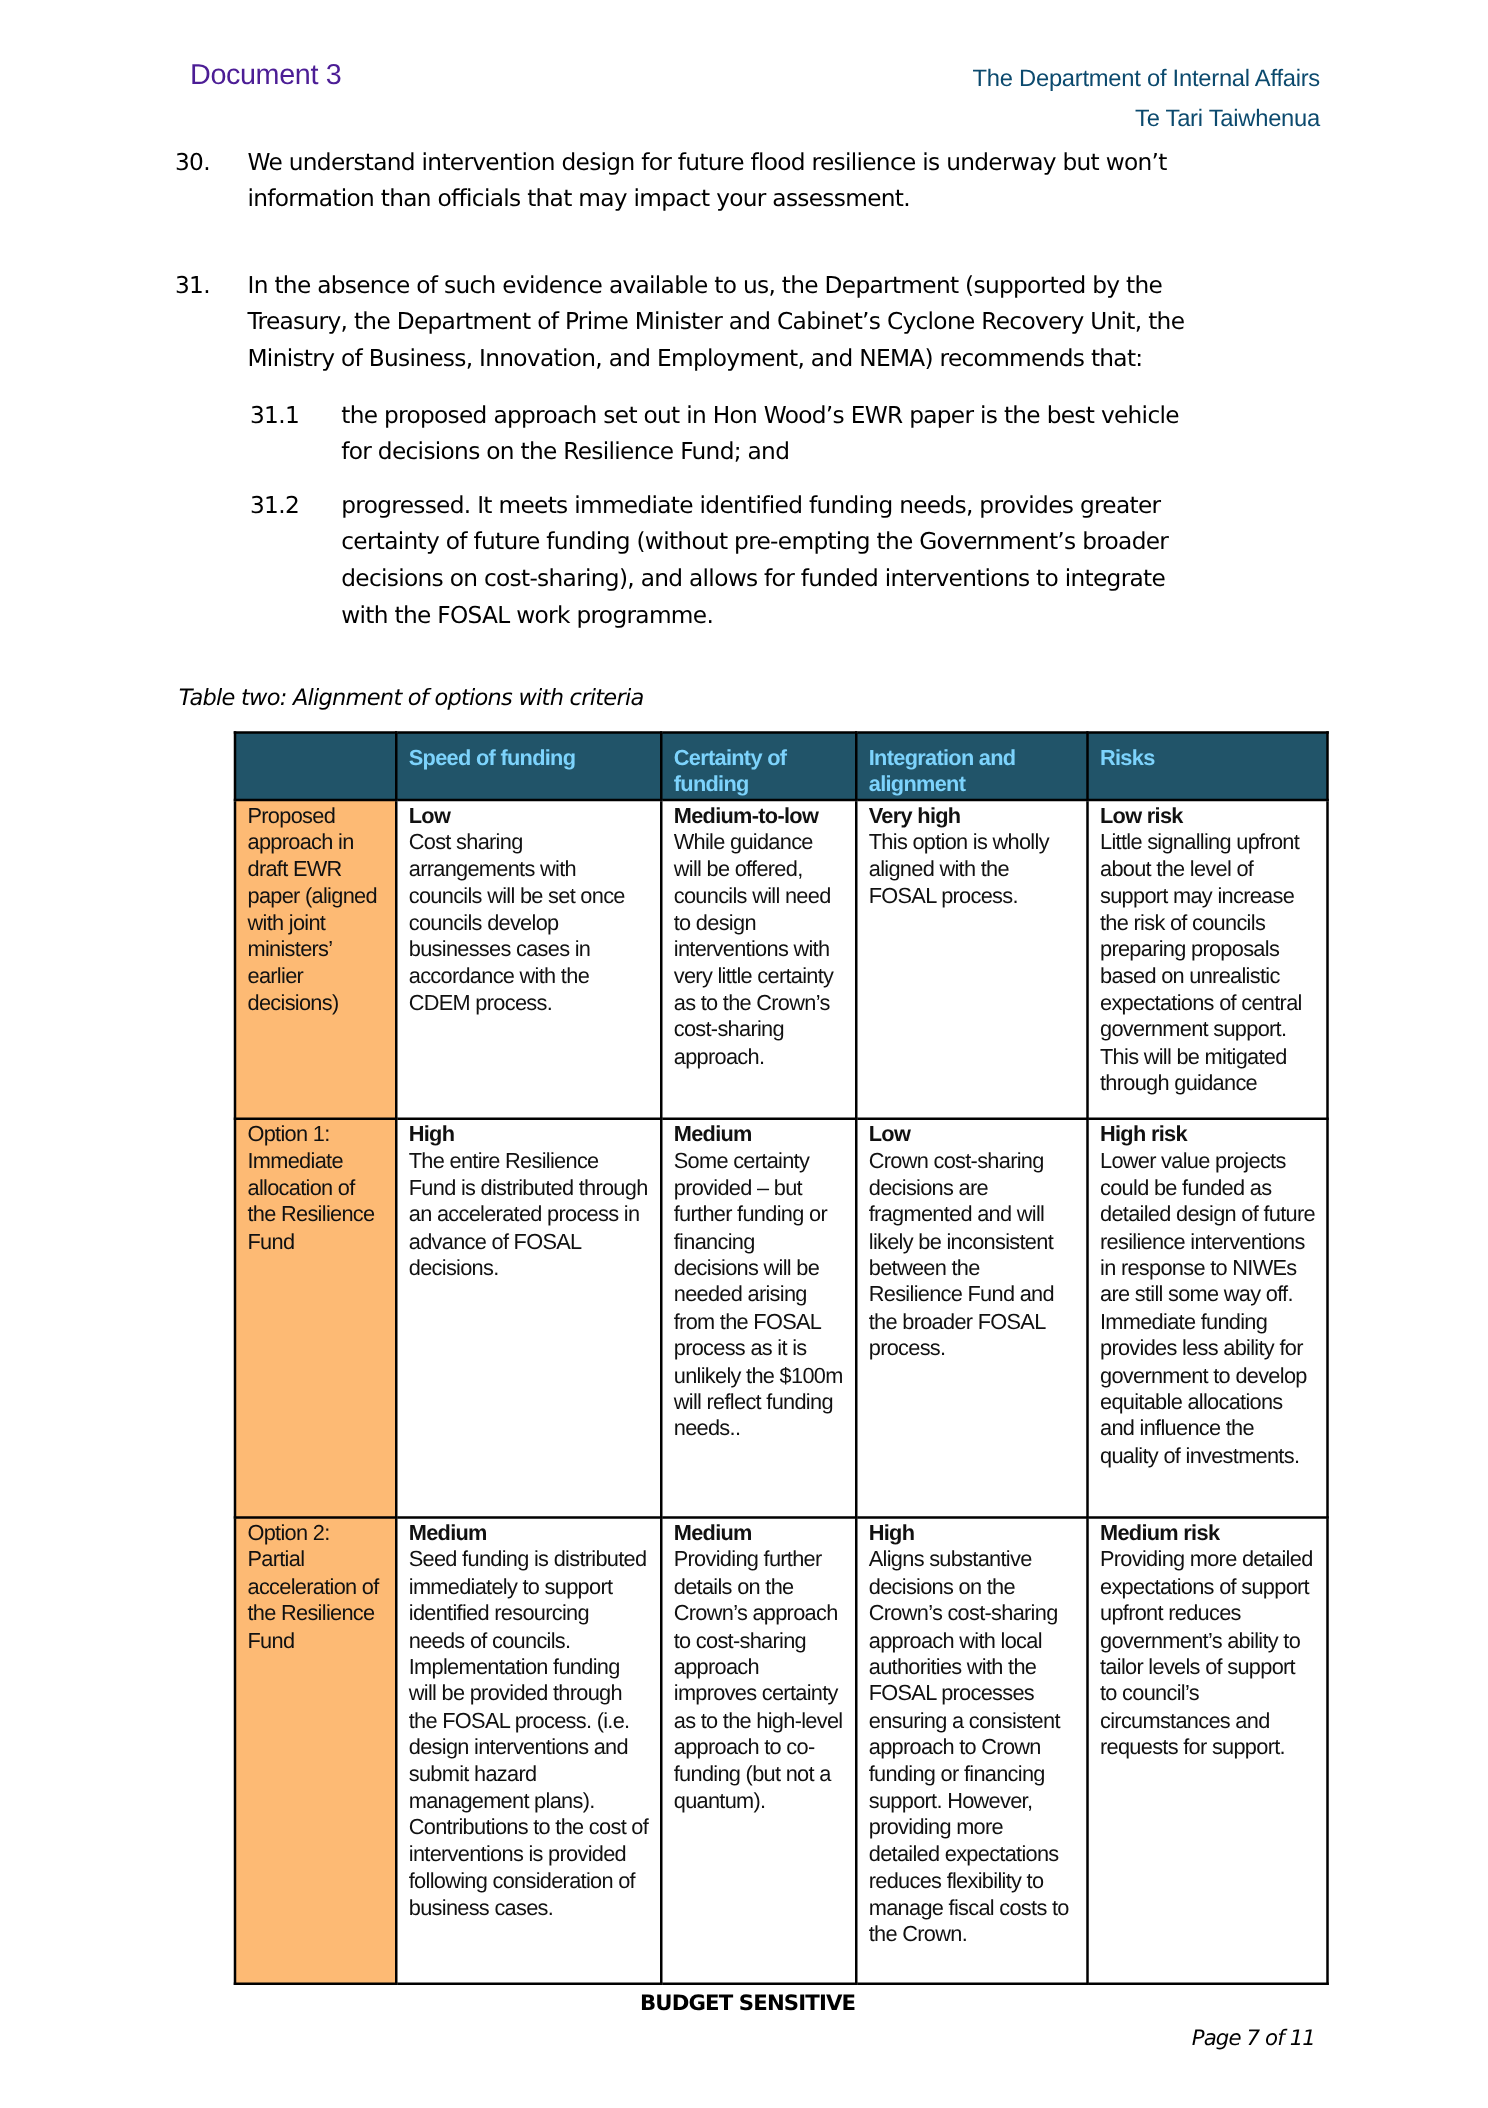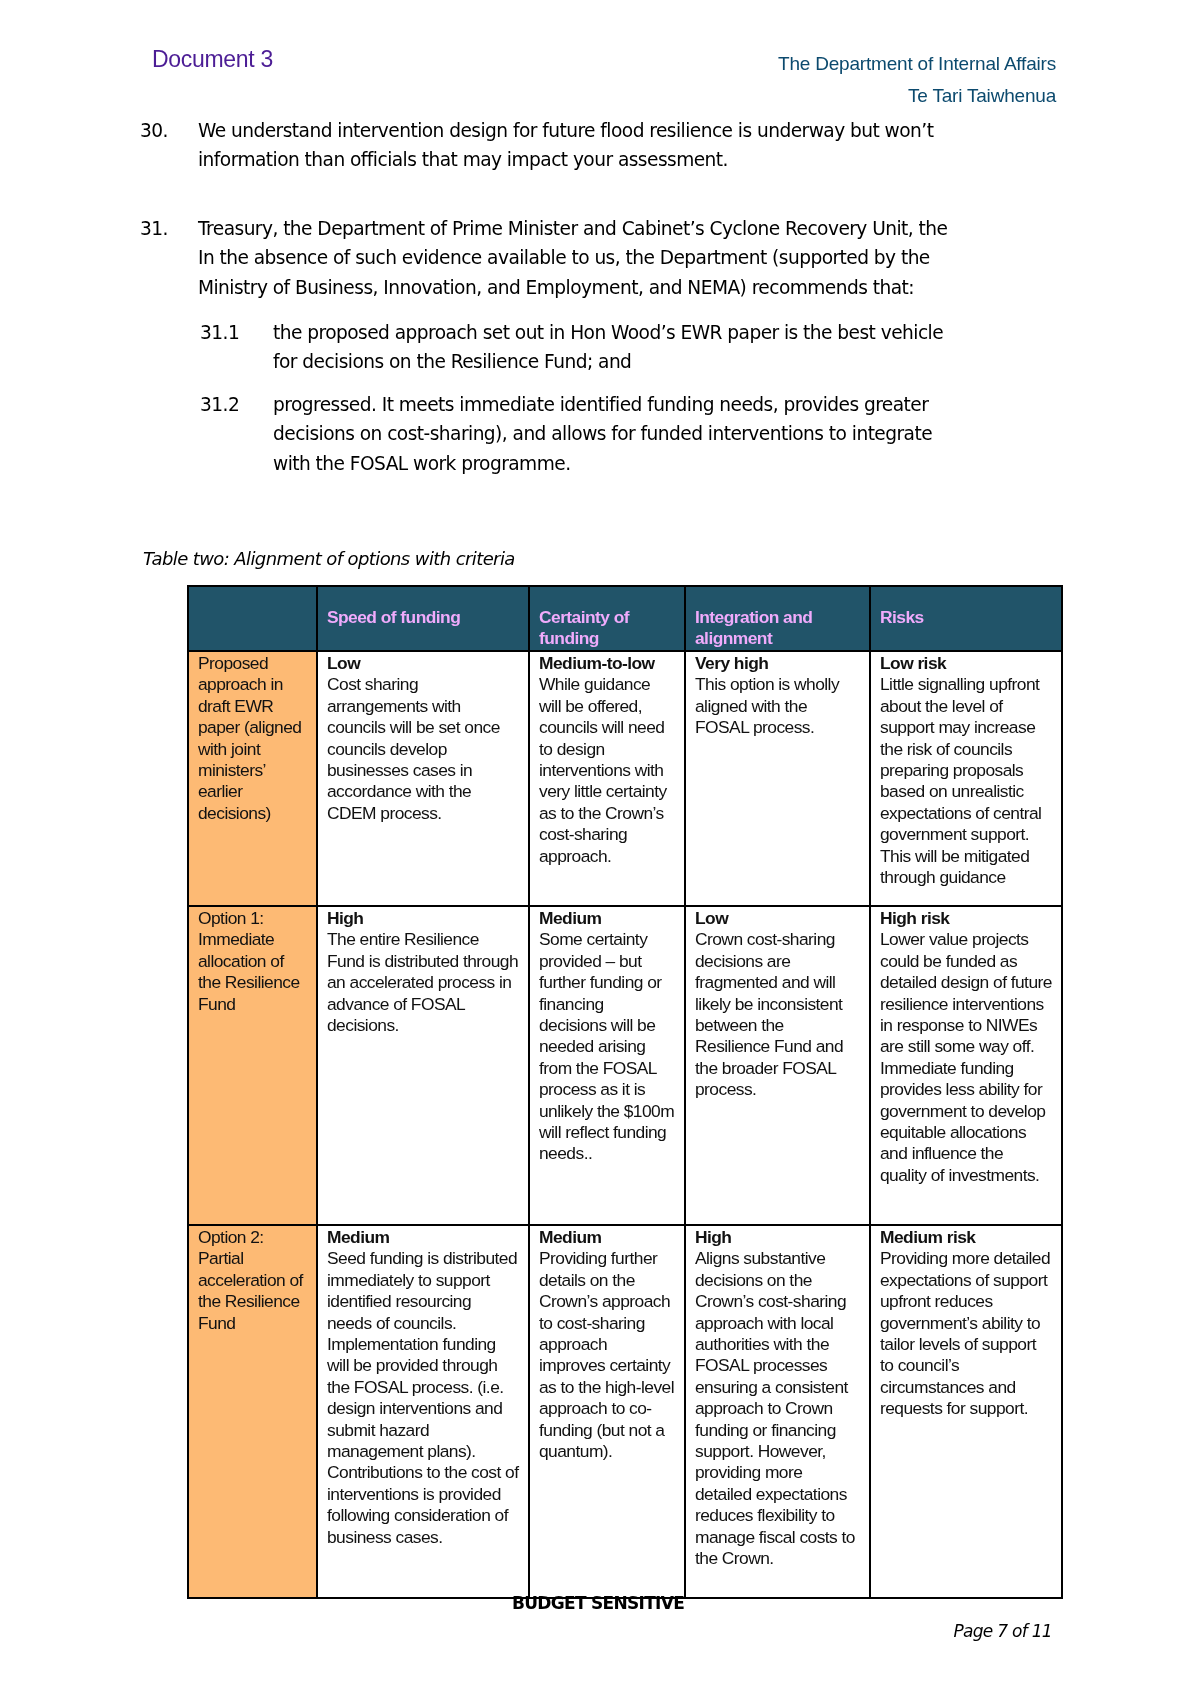--- a/index.html
+++ b/index.html
@@ -38,22 +38,22 @@
     position: absolute; left: 187px; top: 585px;
     width: 874px; border-collapse: collapse; table-layout: fixed;
     font-family: "Liberation Sans", sans-serif; font-size: 17.4px; color: #111;
     letter-spacing: -0.55px;
   }
   table.criteria th, table.criteria td {
     border: 2px solid #000; vertical-align: top; text-align: left;
     padding: 1px 9px 0 9px; line-height: 21.4px;
   }
   table.criteria th {
-    background: #215469; color: #f0abfc; font-weight: bold; height: 43px;
-    padding-top: 20px;
+    background: #215469; color: #7dd3fc; font-weight: bold; height: 43px;
+    padding-top: 9px;
   }
   table.criteria td.rowhead { background: #fdba74; font-weight: normal; }
   table.criteria td .rating { font-weight: bold; display: block; }
   table.criteria td .desc { display: block; }
   tr.r1 td { height: 252px; }
   tr.r2 td { height: 316px; }
   tr.r3 td { height: 370px; }
 
   .footer-center {
     position: absolute; left: 512px; top: 1593px;
@@ -82,38 +82,39 @@
     <span class="num">30.</span>
     <div class="txt">
       <div>We understand intervention design for future flood resilience is underway but won’t</div>
       <div>information than officials that may impact your assessment.</div>
     </div>
   </div>
 
   <div class="para body-text" style="top:214px;">
     <span class="num">31.</span>
     <div class="txt">
+      <div>In the absence of such evidence available to us, the Department (supported by the</div>
       <div>Treasury, the Department of Prime Minister and Cabinet’s Cyclone Recovery Unit, the</div>
-      <div>In the absence of such evidence available to us, the Department (supported by the</div>
       <div>Ministry of Business, Innovation, and Employment, and NEMA) recommends that:</div>
     </div>
   </div>
 
   <div class="sub body-text" style="top:318px;">
     <span class="num">31.1</span>
     <div class="txt">
       <div>the proposed approach set out in Hon Wood’s EWR paper is the best vehicle</div>
       <div>for decisions on the Resilience Fund; and</div>
     </div>
   </div>
 
   <div class="sub body-text" style="top:390px;">
     <span class="num">31.2</span>
     <div class="txt">
       <div>progressed. It meets immediate identified funding needs, provides greater</div>
+      <div>certainty of future funding (without pre-empting the Government’s broader</div>
       <div>decisions on cost-sharing), and allows for funded interventions to integrate</div>
       <div>with the FOSAL work programme.</div>
     </div>
   </div>
 
   <div class="caption">Table two: Alignment of options with criteria</div>
 
   <table class="criteria">
     <colgroup>
       <col style="width:129px">

